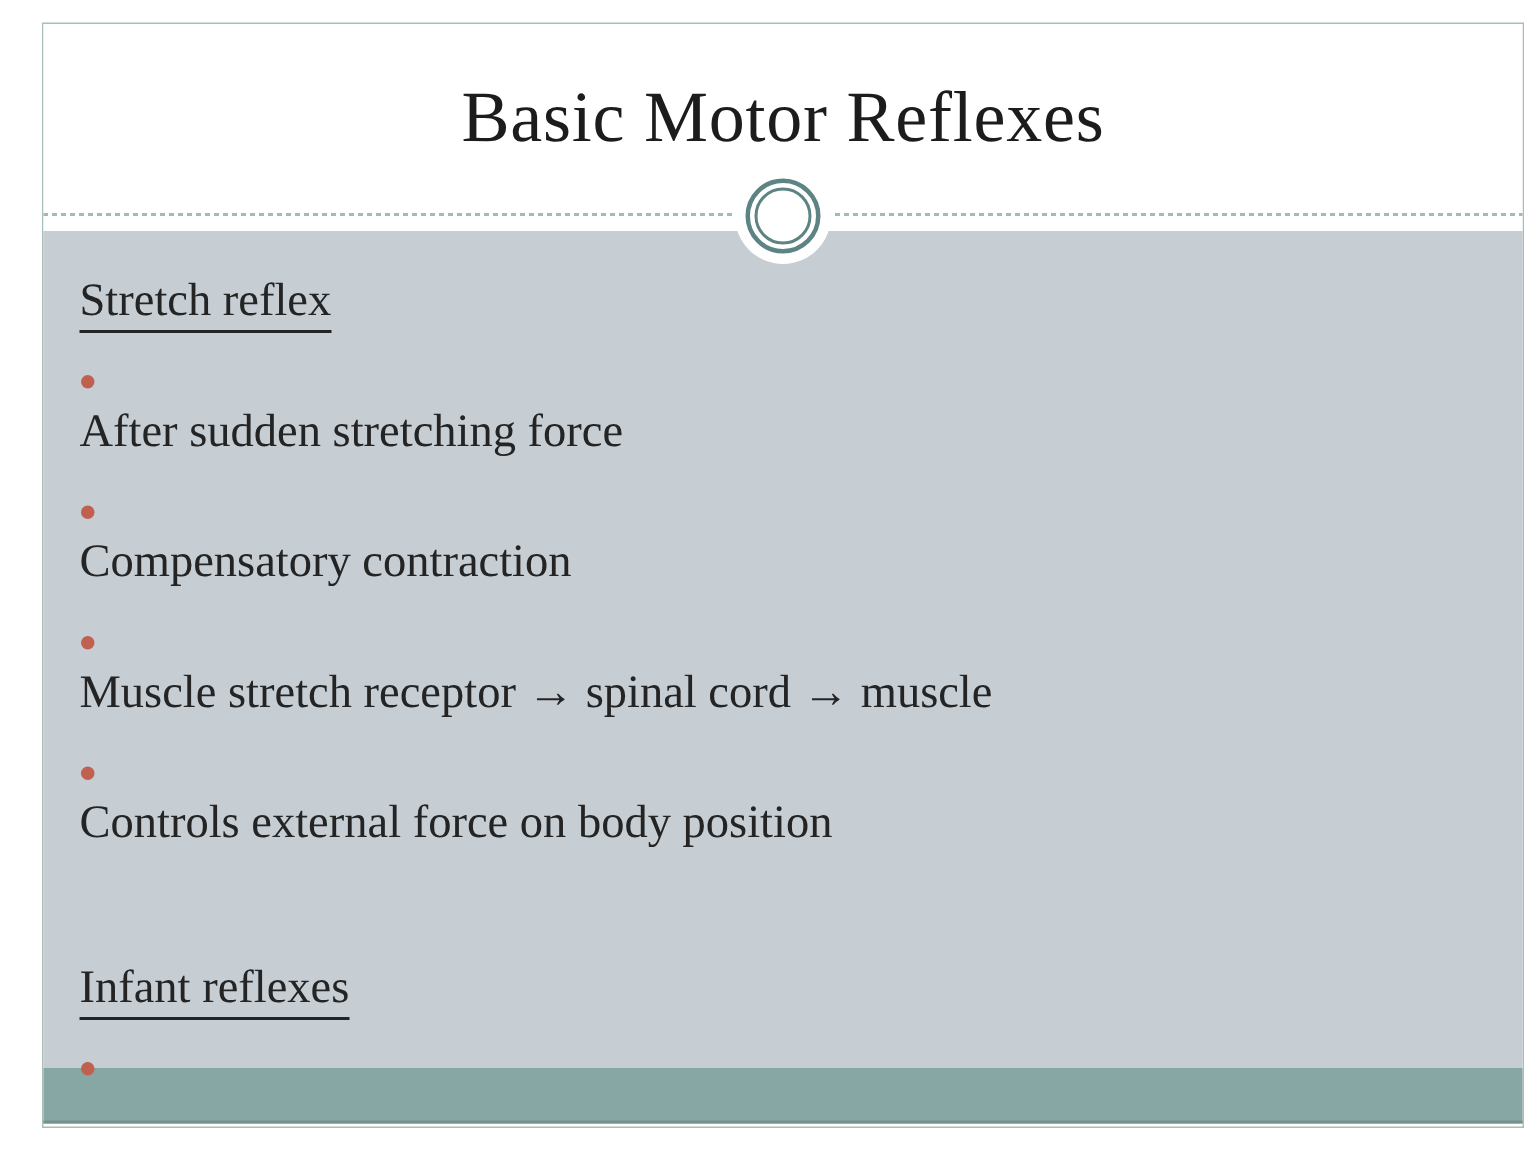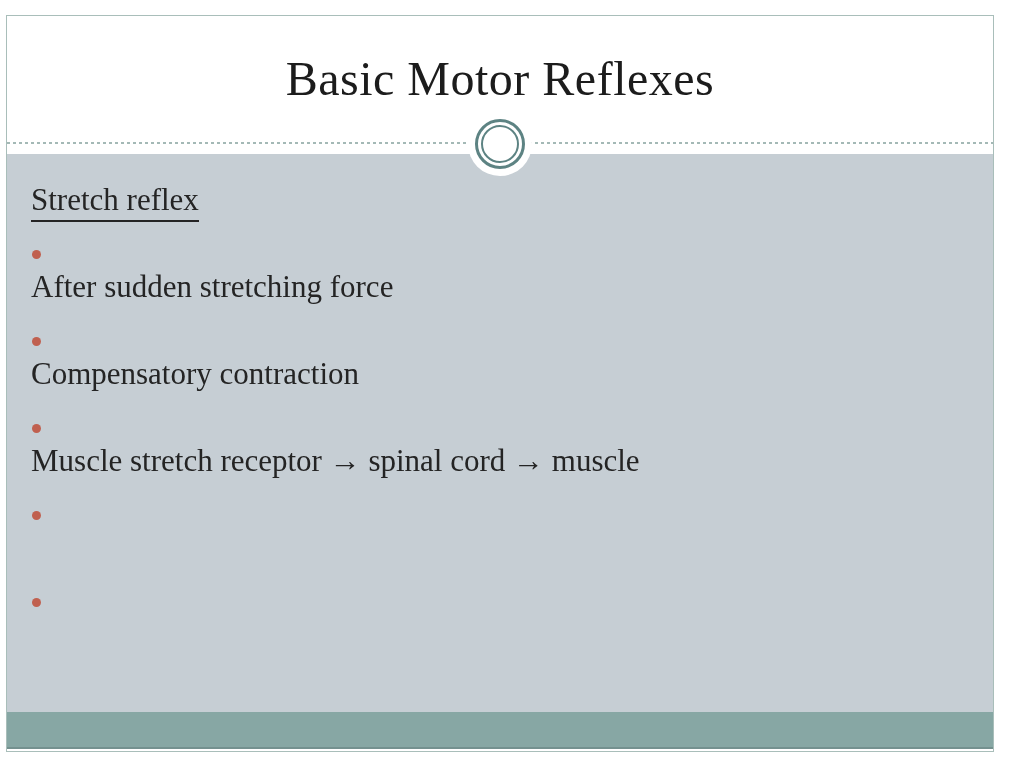--- a/index.html
+++ b/index.html
@@ -2,21 +2,21 @@
 <html><head>
 <meta charset="utf-8">
 <style>
   html,body { margin:0; padding:0; }
   .page {
     position:relative; width:1024px; height:768px;
     background:#ffffff; overflow:hidden;
     font-family:"Liberation Serif","DejaVu Serif",serif;
   }
   .slide {
-    position:absolute; left:6px; top:15px;
+    position:absolute; left:28px; top:15px;
     width:986px; height:735px;
     border:1px solid #a9beba; background:#ffffff;
     box-sizing:content-box;
   }
   .title-area {
     height:126px; background:#ffffff;
     display:flex; align-items:center; justify-content:center;
   }
   .title {
     margin:0; font-weight:400; font-size:48px; line-height:1;
@@ -89,24 +89,28 @@
       <div class="bullet-row">
         <span class="dot"></span>
         <span class="bullet-text">Compensatory contraction</span>
       </div>
       <div class="bullet-row">
         <span class="dot"></span>
         <span class="bullet-text">Muscle stretch receptor → spinal cord → muscle</span>
       </div>
       <div class="bullet-row">
         <span class="dot"></span>
+        <span class="bullet-text">Controls external force on body position</span>
       </div>
 
       <div class="line-spacer"></div>
 
+      <div class="heading">
+        <span>Infant reflexes</span>
+      </div>
 
       <div class="bullet-row">
         <span class="dot"></span>
       </div>
 
     </div>
 
     <div class="footer-band"></div>
 
     <div class="ornament">

